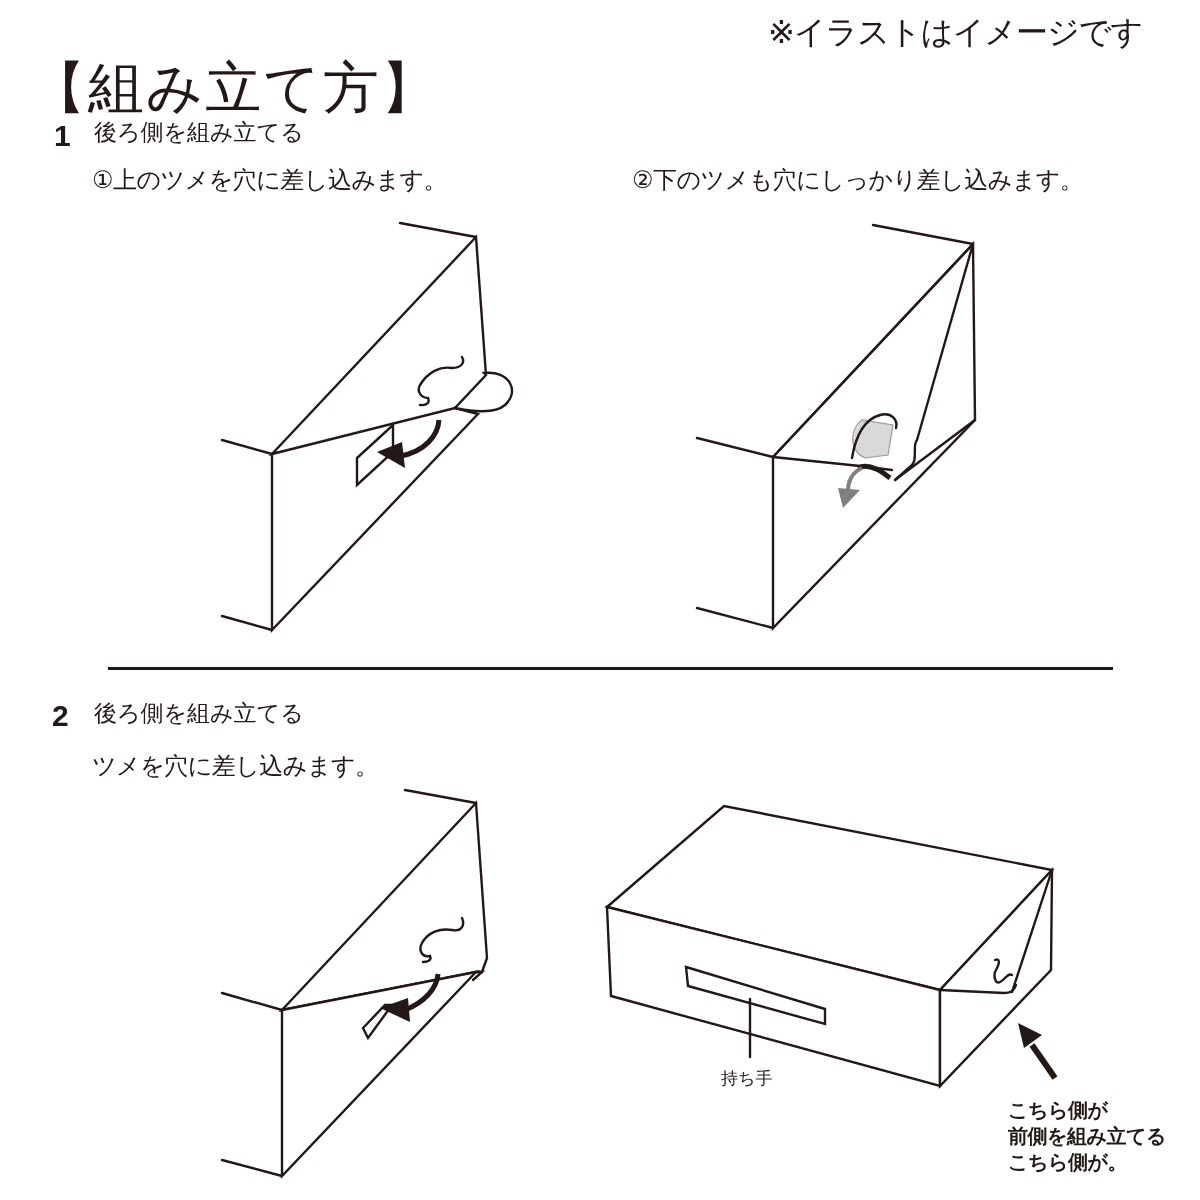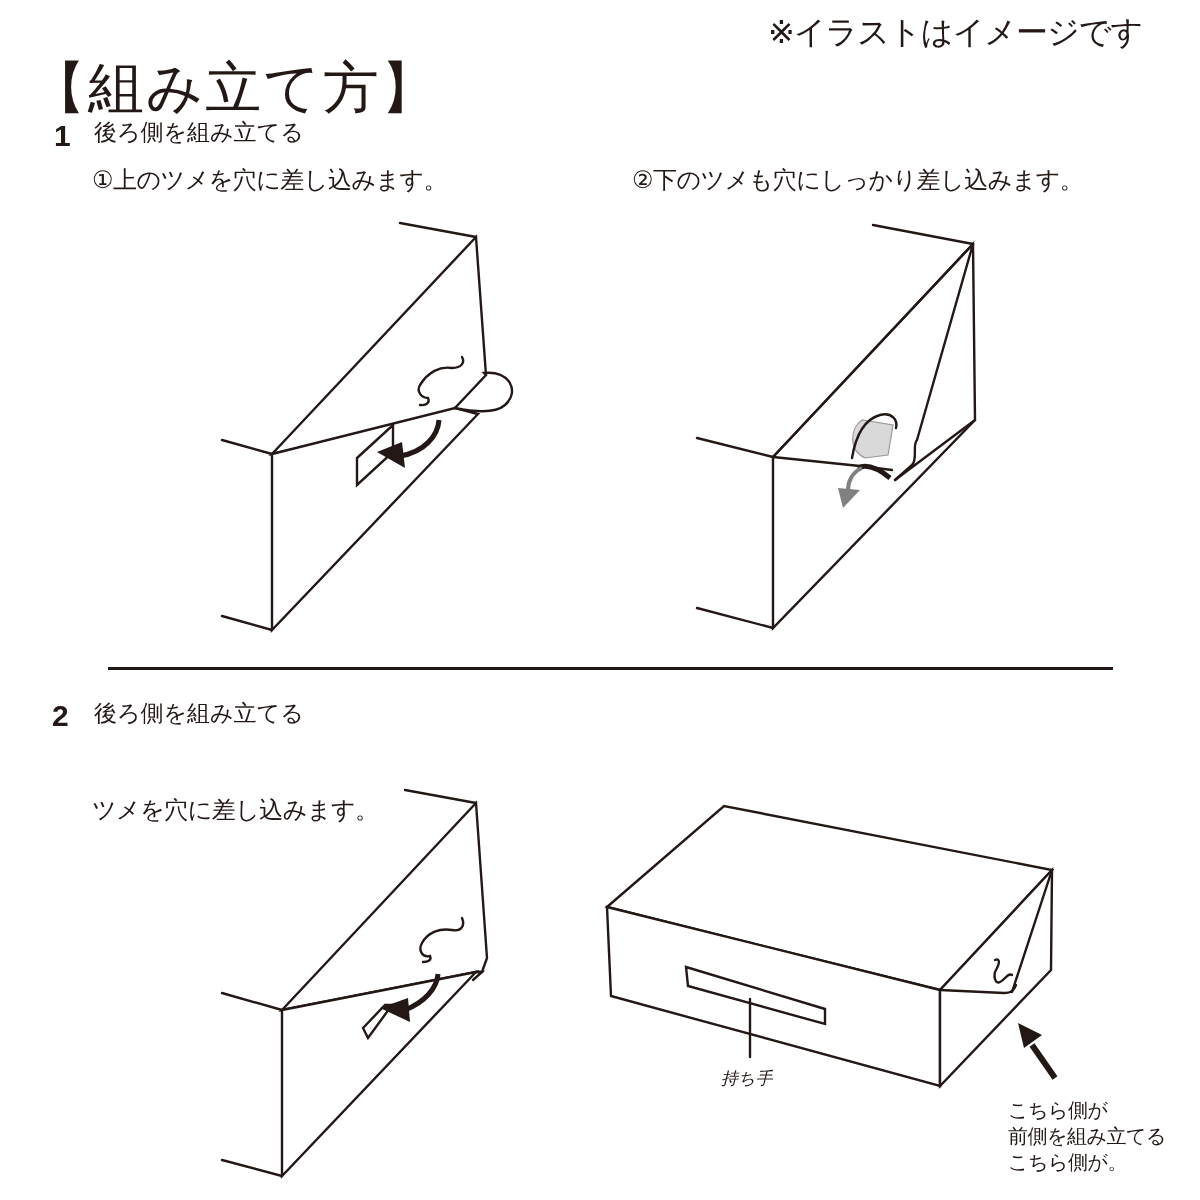--- a/index.html
+++ b/index.html
@@ -9,21 +9,21 @@
   .title { left: 30px; top: 2px; font-size: 56px; line-height: 76px; letter-spacing: 2px; margin-top: 48px; }
   .note { left: 768px; top: 10px; font-size: 32px; line-height: 44px; letter-spacing: -1px; }
   .step-num { font-family: "Liberation Sans", sans-serif; font-weight: bold; font-size: 30px; line-height: 36px; }
   .step-title { font-weight: normal; font-size: 23px; line-height: 30px; }
   .step-sub { font-size: 24px; line-height: 30px; letter-spacing: -0.5px; }
   .divider { position: absolute; left: 108px; top: 667px; width: 1005px; height: 3px; background: #231815; }
   svg.fig { position: absolute; overflow: visible; }
   .ln { stroke: #231815; stroke-width: 2.4; fill: none; stroke-linejoin: miter; stroke-linecap: round; }
   .face { fill: #ffffff; stroke: #231815; stroke-width: 2.4; stroke-linejoin: miter; }
   .label-small { font-size: 17px; line-height: 20px; }
-  .label-corner { font-size: 20px; line-height: 24px; letter-spacing: -0.5px; }
+  .label-corner { font-size: 20px; line-height: 24px; letter-spacing: -0.5px; font-weight: bold; }
 </style>
 </head>
 <body>
 
 <div class="abs title">【組み立て方】</div>
 <div class="abs note">※イラストはイメージです</div>
 
 <div class="abs step-num" style="left:54px; top:118px;">1</div>
 <div class="abs step-title" style="left:94px; top:117px;">後ろ側を組み立てる</div>
 <div class="abs step-sub" style="left:92px; top:165px;text-align:center;">①上のツメを穴に差し込みます。</div>
@@ -70,21 +70,21 @@
   <g>
     <path d="M862,468 C852,472 848,482 848,490" stroke="#808080" stroke-width="4" fill="none"></path>
     <polygon points="838,488 860,490 843,508" fill="#808080"></polygon>
   </g>
 </svg>
 
 <div class="divider"></div>
 
 <div class="abs step-num" style="left:52px; top:698px;">2</div>
 <div class="abs step-title" style="left:94px; top:698px;">後ろ側を組み立てる</div>
-<div class="abs step-sub" style="left:92px; top:751px;margin-top:44px;">ツメを穴に差し込みます。</div>
+<div class="abs step-sub" style="left:92px; top:751px;">ツメを穴に差し込みます。</div>
 
 <svg class="fig" style="left:0;top:0" width="1200" height="1200" viewBox="0 0 1200 1200">
   <g>
     <polyline class="ln" points="405,790 476,803"></polyline>
     <polyline class="ln" points="222,993 282,1010"></polyline>
     <polyline class="ln" points="222,1160 282,1176"></polyline>
     <polygon class="face" points="282,1010 476,803 487,958 482,972 476,972 282,1010"></polygon>
     <polygon class="face" points="282,1010 476,972 282,1176"></polygon>
     <polyline class="ln" points="476,972 482,972 473,980"></polyline>
     <polygon class="face" points="363,1028 385,1005 392,1005 368,1038"></polygon>
@@ -106,17 +106,17 @@
     <path class="ln" d="M1012,975 C1008,972 1005,980 1000,982 C995,985 993,975 996,970 C1000,963 1000,958 995,960" stroke-width="1.8"></path>
     <polygon class="face" points="686,967 825,1009 825,1024 688,986"></polygon>
     <polyline class="ln" points="750,999 750,1057" stroke-width="1.4"></polyline>
   </g>
   <g>
     <polyline points="1055,1078 1032,1045" stroke="#231815" stroke-width="6" fill="none"></polyline>
     <polygon points="1018,1023 1042,1035 1024,1048" fill="#231815"></polygon>
   </g>
 </svg>
 
-<div class="abs label-small" style="left:721px; top:1068px;font-style:italic;">持ち手</div>
+<div class="abs label-small" style="left:721px; top:1068px;">持ち手</div>
 
 <div class="abs label-corner" style="left:1008px; top:1098px;">こちら側が</div>
 <div class="abs label-corner" style="left:1008px; top:1124px;">前側を組み立てる</div>
 <div class="abs label-corner" style="left:1008px; top:1150px;">こちら側が。</div>
 
 </body></html>

